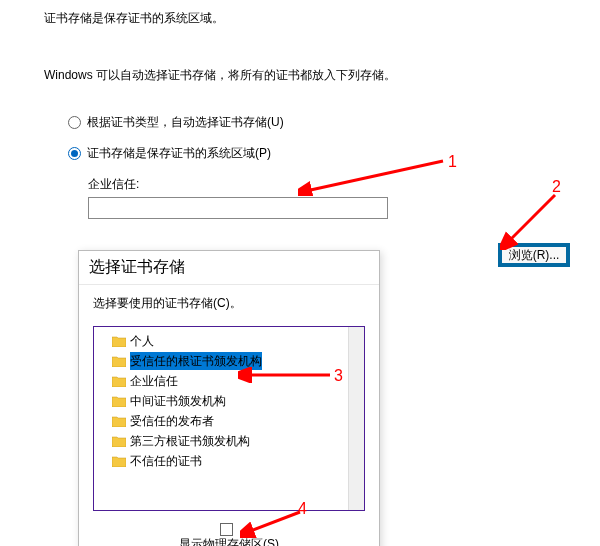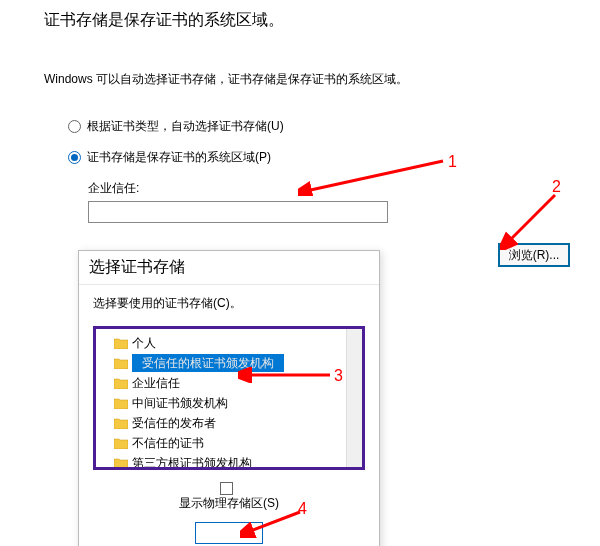--- a/index.html
+++ b/index.html
@@ -15,21 +15,21 @@
     .main-wizard {
       padding: 10px 20px;
     }
     .wizard-title {
       font-size: 13px;
       font-weight: bold;
       margin-bottom: 6px;
     }
     .wizard-subtitle {
       margin-left: 24px;
-      font-size: 16px;
+      font-size: 12px;
       margin-bottom: 40px;
     }
     .wizard-desc {
       margin-left: 24px;
       font-size: 12px;
       margin-bottom: 30px;
     }
     .radio-group {
       margin-left: 48px;
     }
@@ -79,21 +79,21 @@
       border: 1px solid #888;
       background: #fff;
       padding: 2px 4px;
     }
     .browse-btn {
       position: absolute;
       top: 243px;
       right: 30px;
       width: 72px;
       height: 24px;
-      border: 2px solid #0369a1;
+      border: 4px solid #0369a1;
       background: #f8f8f8;
       font-size: 12px;
       cursor: pointer;
       display: flex;
       align-items: center;
       justify-content: center;
     }
     
     .popup {
       position: absolute;
@@ -110,23 +110,23 @@
       border-bottom: 1px solid #e8e8e8;
     }
     .popup-body {
       padding: 10px 14px 6px 14px;
     }
     .popup-desc {
       font-size: 12px;
       margin-bottom: 14px;
     }
     .tree-container {
-      border: 3px solid #4c1d95;
-      background: #fff;
-      height: 144px;
+      border: 1px solid #4c1d95;
+      background: #fff;
+      height: 185px;
       overflow: hidden;
       padding: 4px 0;
       position: relative;
     }
     .tree-scrollbar {
       position: absolute;
       right: 0;
       top: 0;
       bottom: 0;
       width: 16px;
@@ -142,22 +142,22 @@
       white-space: nowrap;
     }
     .tree-icon {
       width: 14px;
       height: 11px;
       margin-right: 4px;
       flex-shrink: 0;
     }
     .tree-text.selected {
       background: #0078d4;
-      color: #e5e5e5;
-      padding: 0 10px;
+      color: #000000;
+      padding: 0 0;
     }
     .popup-footer {
       padding: 6px 14px 10px 14px;
     }
     .checkbox-row {
       display: flex;
       align-items: center;
       font-size: 12px;
       margin-bottom: 10px;
       flex-direction: column;
@@ -196,21 +196,21 @@
     .arrow {
       position: absolute;
       pointer-events: none;
     }
   </style>
 </head>
 <body>
 
 <div class="main-wizard">
   <div class="wizard-subtitle">证书存储是保存证书的系统区域。</div>
-  <div class="wizard-desc">Windows 可以自动选择证书存储，证书存储是保存证书的系统区域。</div>
+  <div class="wizard-desc">Windows 可以自动选择证书存储，将所有的证书都放入下列存储。</div>
 
   <div class="radio-group">
     <div class="radio-row">
       <span class="radio-circle"></span>
       <span>根据证书类型，自动选择证书存储(U)</span>
     </div>
     <div class="radio-row">
       <span class="radio-circle checked"></span>
       <span>证书存储是保存证书的系统区域(P)</span>
     </div>
@@ -258,27 +258,27 @@
           <div class="tree-item">
             <svg class="tree-icon" viewBox="0 0 14 11">
               <path d="M0 1 L5 1 L6 2 L14 2 L14 11 L0 11 Z" fill="#f5c842" stroke="#c99a1a" stroke-width="0.5"></path>
             </svg>
             <span class="tree-text">受信任的发布者</span>
           </div>
           <div class="tree-item">
             <svg class="tree-icon" viewBox="0 0 14 11">
               <path d="M0 1 L5 1 L6 2 L14 2 L14 11 L0 11 Z" fill="#f5c842" stroke="#c99a1a" stroke-width="0.5"></path>
             </svg>
+            <span class="tree-text">第三方根证书颁发机构</span>
+          </div>
+          <div class="tree-item">
+            <svg class="tree-icon" viewBox="0 0 14 11">
+              <path d="M0 1 L5 1 L6 2 L14 2 L14 11 L0 11 Z" fill="#f5c842" stroke="#c99a1a" stroke-width="0.5"></path>
+            </svg>
             <span class="tree-text">不信任的证书</span>
-          </div>
-          <div class="tree-item">
-            <svg class="tree-icon" viewBox="0 0 14 11">
-              <path d="M0 1 L5 1 L6 2 L14 2 L14 11 L0 11 Z" fill="#f5c842" stroke="#c99a1a" stroke-width="0.5"></path>
-            </svg>
-            <span class="tree-text">第三方根证书颁发机构</span>
           </div>
         </div>
     </div>
   </div>
   <div class="popup-footer">
     <div class="checkbox-row">
       <span class="checkbox"></span>
       <span>显示物理存储区(S)</span>
     </div>
     <div class="popup-btn-row">

